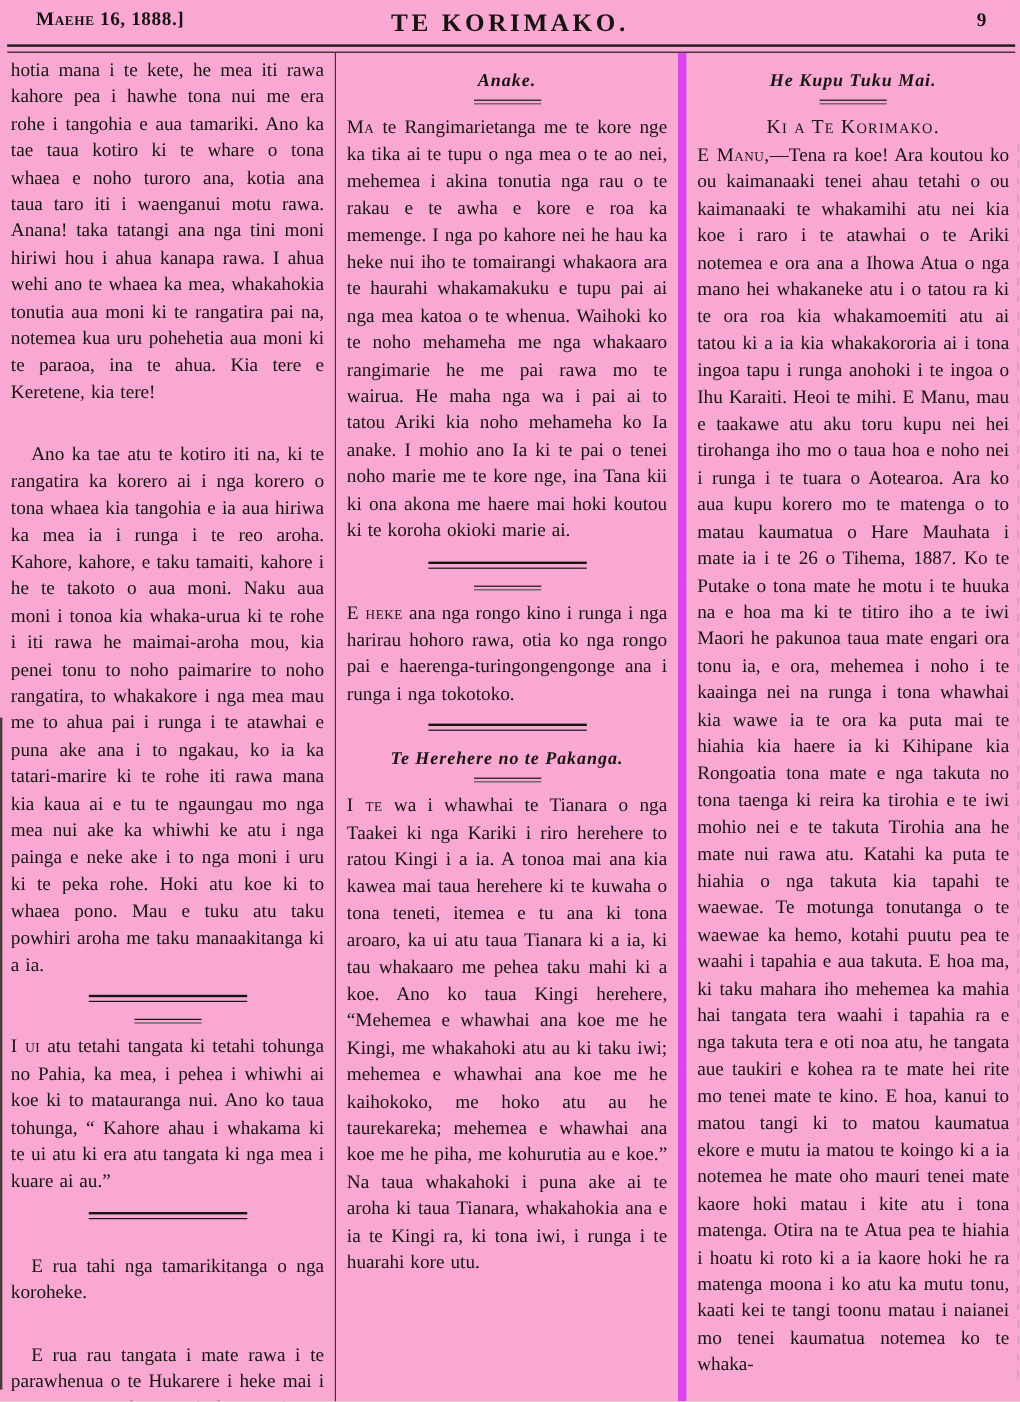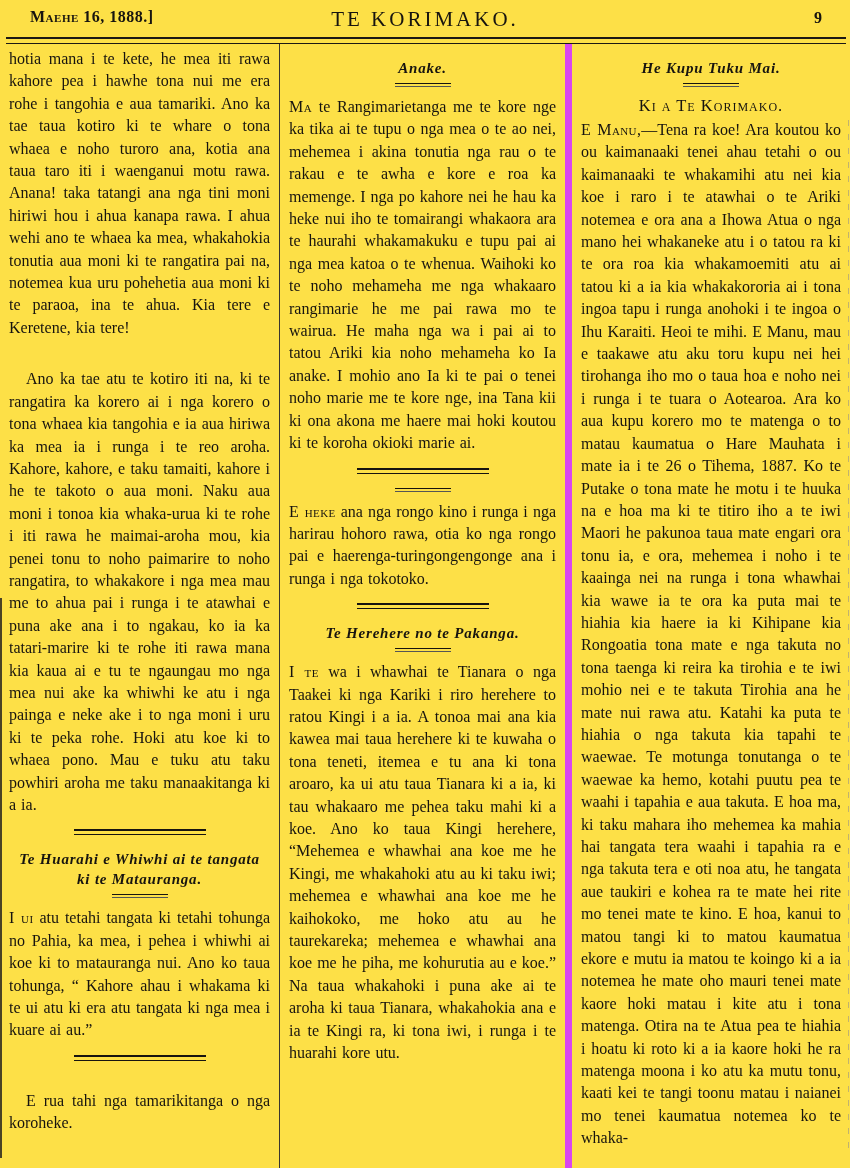--- a/index.html
+++ b/index.html
@@ -1,40 +1,40 @@
 <!DOCTYPE html>
 <html><head>
 <meta charset="utf-8">
 <style>
   html,body{margin:0;padding:0;background:#e8e6e0;}
   .page{
     position:relative;
     width:850px;height:1168px;
-    background:#fde047;
+    background:#f9a8d4;
     color:#17140f;
     font-family:"Liberation Serif","DejaVu Serif",serif;
     overflow:hidden;
     box-sizing:border-box;
   }
   
   .masthead{
     position:relative;
     height:38px;
     padding-top:6px;
     box-sizing:border-box;
   }
   .masthead-date{
     position:absolute;left:30px;top:8px;
     font-size:16px;font-weight:bold;
     font-variant:small-caps;letter-spacing:.5px;
   }
   .masthead-title{
     position:absolute;left:0;right:0;top:7px;
     text-align:center;
-    font-size:21px;font-weight:normal;letter-spacing:3px;
+    font-size:21px;font-weight:bold;letter-spacing:3px;
   }
   .masthead-page-number{
     position:absolute;right:28px;top:9px;
     font-size:16px;font-weight:bold;
   }
   .masthead-rule{
     position:absolute;left:6px;right:4px;top:37px;
     height:4px;
     border-top:2px solid #1c1914;
     border-bottom:1px solid #1c1914;
@@ -113,21 +113,20 @@
     <div class="masthead-title">TE KORIMAKO.</div>
     <div class="masthead-page-number">9</div>
     <div class="masthead-rule"></div>
   </div>
 
   <div class="columns">
     <div class="column c1">
         <p class="body-para">hotia mana i te kete, he mea iti rawa kahore pea i hawhe tona nui me era rohe i tangohia e aua tamariki.  Ano ka tae taua kotiro ki te whare o tona whaea e noho turoro ana, kotia ana taua taro iti i waenganui motu rawa. Anana! taka tatangi ana nga tini moni hiriwi hou i ahua kanapa rawa.  I ahua wehi ano te whaea ka mea, whakahokia tonutia aua moni ki te rangatira pai na, notemea kua uru pohehetia aua moni ki te paraoa, ina te ahua.  Kia tere e Keretene, kia tere!</p>
         <p class="body-para indent">Ano ka tae atu te kotiro iti na, ki te rangatira ka korero ai i nga korero o tona whaea kia tangohia e ia aua hiriwa ka mea ia i runga i te reo aroha. Kahore, kahore, e taku tamaiti, kahore i he te takoto o aua moni. Naku aua moni i tonoa kia whaka-urua ki te rohe i iti rawa he maimai-aroha mou, kia penei tonu to noho paimarire to noho rangatira, to whakakore i nga mea mau me to ahua pai i runga i te atawhai e puna ake ana i to ngakau, ko ia ka tatari-marire ki te rohe iti rawa mana kia kaua ai e tu te ngaungau mo nga mea nui ake ka whiwhi ke atu i nga painga e neke ake i to nga moni i uru ki te peka rohe. Hoki atu koe ki to whaea pono. Mau e tuku atu taku powhiri aroha me taku manaakitanga ki a ia.</p>
         <div class="section-divider"></div>
-        <h3 class="article-heading">Te Huarahi e Whiwhi ai te tangata ki te Matauranga.</h3>
         <div class="heading-rule"></div>
         <p class="body-para"><span class="lead-caps">I ui</span> atu tetahi tangata ki tetahi tohunga no Pahia, ka mea, i pehea i whiwhi ai koe ki to matauranga nui.  Ano ko taua tohunga, “ Kahore ahau i whakama ki te ui atu ki era atu tangata ki nga mea i kuare ai au.”</p>
         <div class="section-divider"></div>
         <p class="body-para indent">E rua tahi nga tamarikitanga o nga koroheke.</p>
         <p class="body-para indent">E rua rau tangata i mate rawa i te parawhenua o te Hukarere i heke mai i nga maunga e karangatia ko nga Arape (Alps).</p>
       </div>
     <div class="column c2">
         <h3 class="article-heading">Anake.</h3>
         <div class="heading-rule"></div>
         <p class="body-para"><span class="lead-caps">Ma</span> te Rangimarietanga me te kore nge ka tika ai te tupu o nga mea o te ao nei, mehemea i akina tonutia nga rau o te rakau e te awha e kore e roa ka memenge.  I nga po kahore nei he hau ka heke nui iho te tomairangi whakaora ara te haurahi whakamakuku e tupu pai ai nga mea katoa o te whenua.  Waihoki ko te noho mehameha me nga whakaaro rangimarie he me pai rawa mo te wairua.  He maha nga wa i pai ai to tatou Ariki kia noho mehameha ko Ia anake.  I mohio ano Ia ki te pai o tenei noho marie me te kore nge, ina Tana kii ki ona akona me haere mai hoki koutou ki te koroha okioki marie ai.</p>

